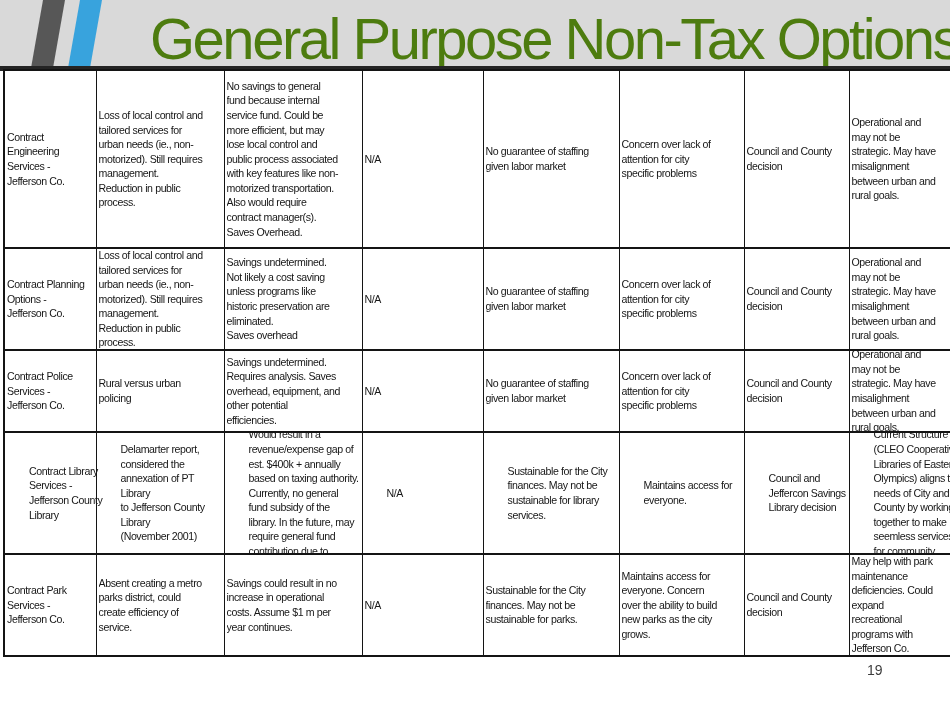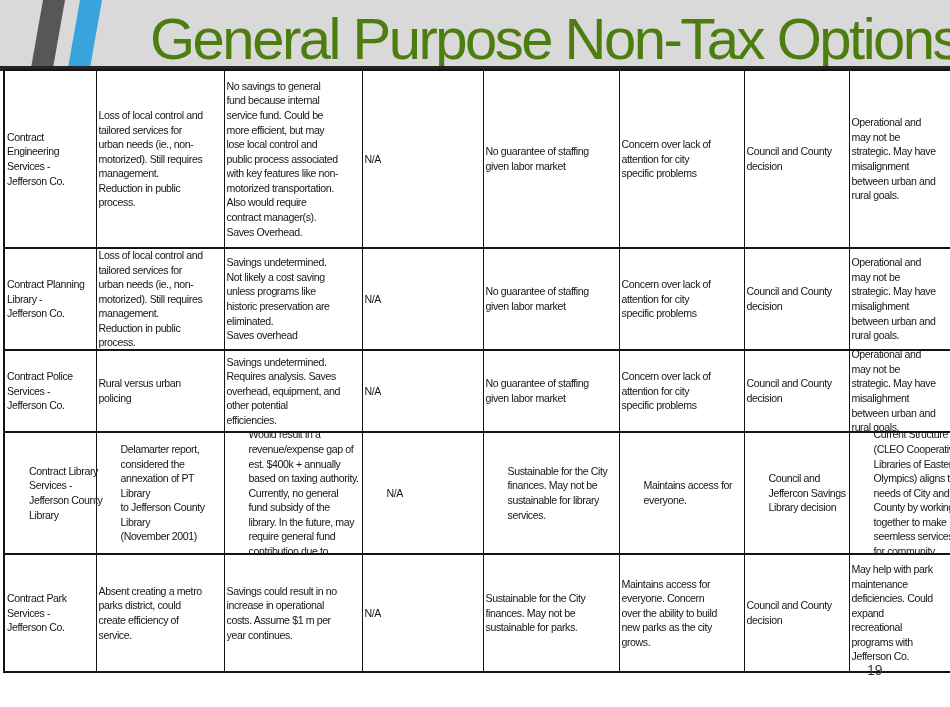--- a/index.html
+++ b/index.html
@@ -40,21 +40,21 @@
     padding:0 2px;vertical-align:middle;
   }
   .cw{
     display:flex;align-items:center;justify-content:center;
     overflow:hidden;width:100%;
   }
   tr.r0 .cw{height:176px;}
   tr.r1 .cw{height:100px;}
   tr.r2 .cw{height:80px;}
   tr.r3 .cw{height:120px;padding-left:22px;}
-  tr.r4 .cw{height:116px;}
+  tr.r4 .cw{height:100px;}
   .ct{
     display:block;width:100%;text-align:left;
     white-space:pre-line;
     font-size:10.6px;line-height:14.6px;letter-spacing:-0.4px;
     color:#161616;
   }
   .page-number{
     position:absolute;left:867px;top:662px;
     font-size:14px;color:#3d3d3d;letter-spacing:0;
   }
@@ -148,21 +148,21 @@
 misalignment
 between urban and
 rural goals.</span>
           </div>
         </td>
     </tr>
     <tr class="r1">
       <td>
           <div class="cw">
             <span class="ct">Contract Planning
-Library -
+Options -
 Jefferson Co.</span>
           </div>
         </td>
       <td>
           <div class="cw">
             <span class="ct">Loss of local control and
 tailored services for
 urban needs (ie., non-
 motorized). Still requires
 management.

